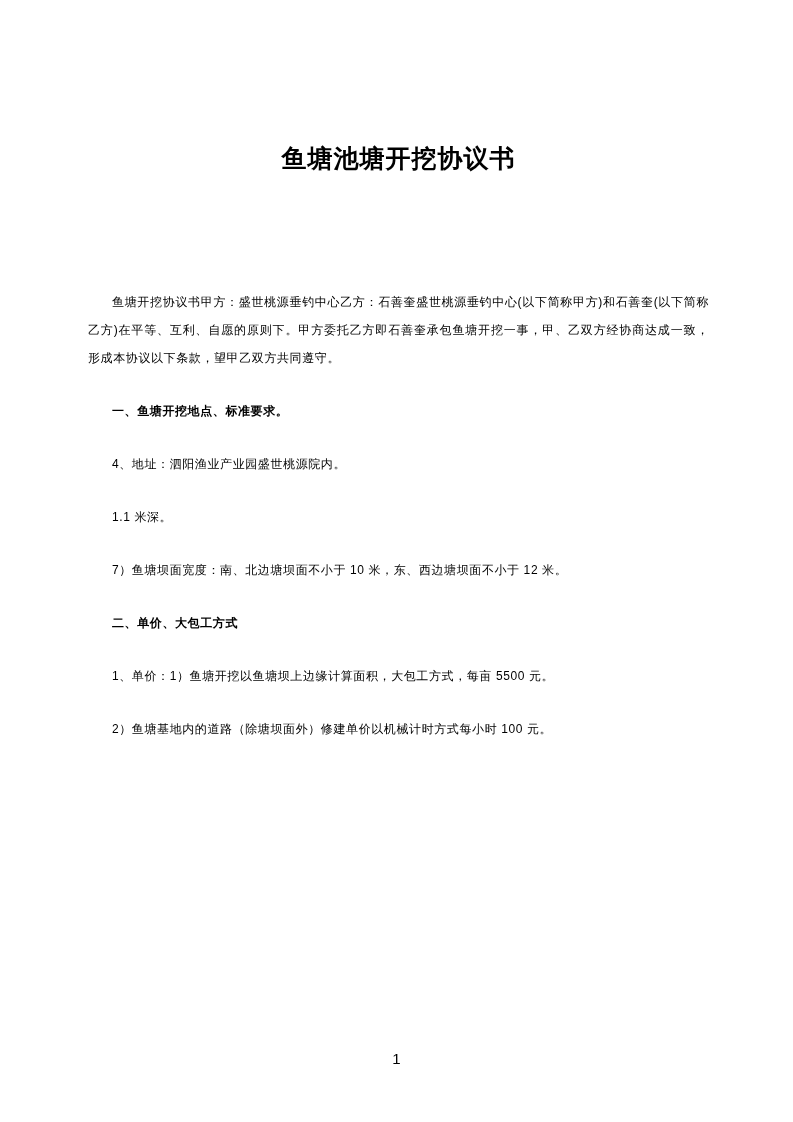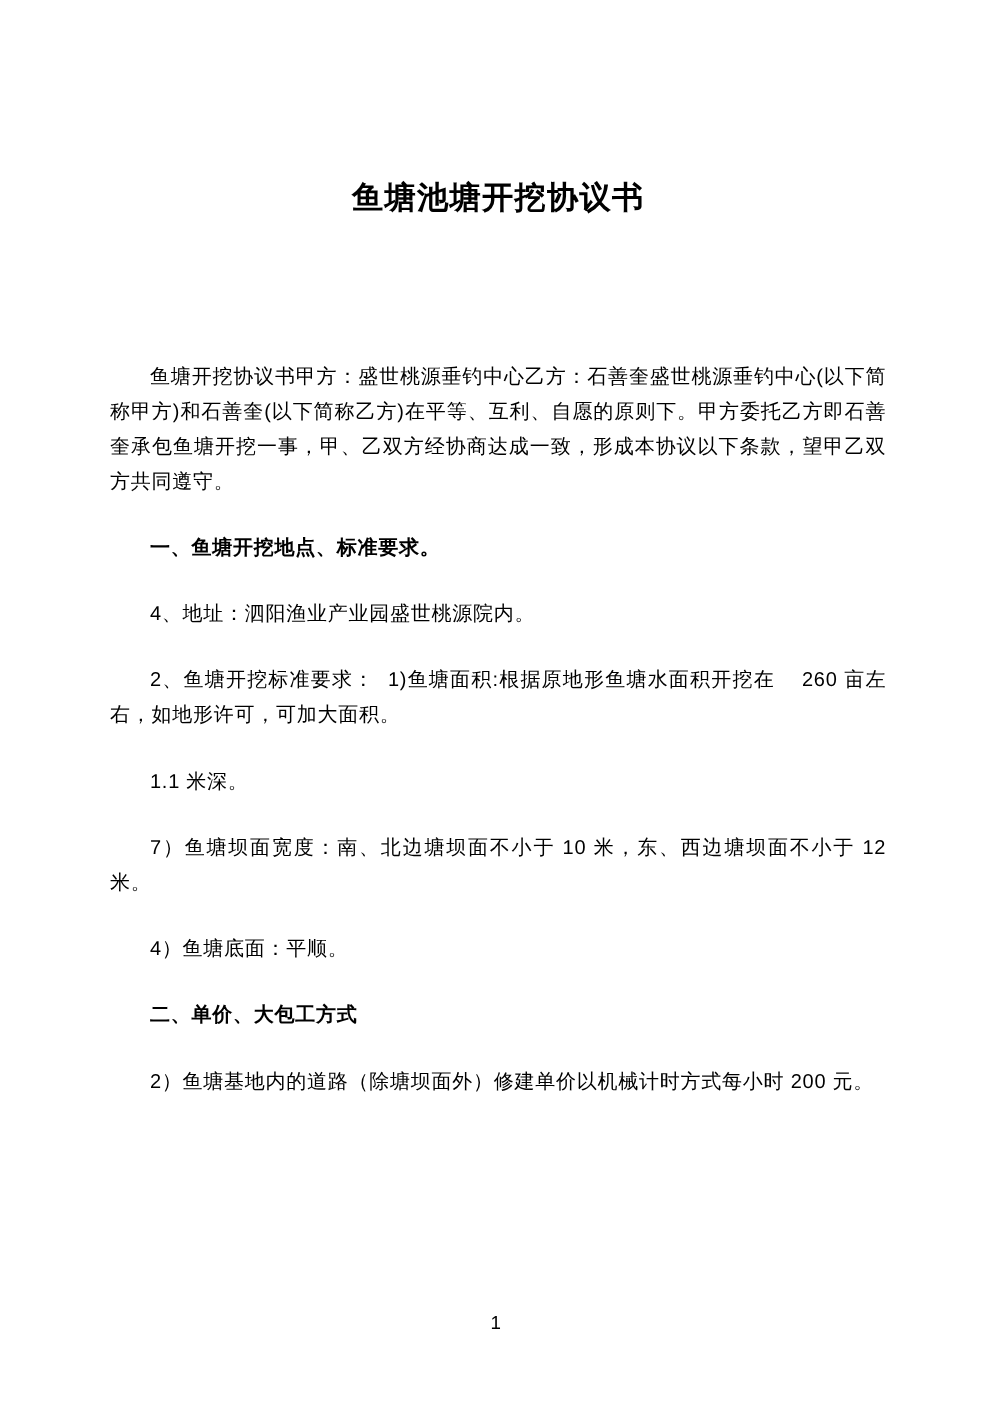--- a/index.html
+++ b/index.html
@@ -17,21 +17,21 @@
     padding: 142px 84px 0 88px;
   }
   .doc-title {
     font-size: 25px;
     line-height: 32px;
     font-weight: bold;
     text-align: center;
     letter-spacing: 1px;
   }
   .para {
-    font-size: 16px;
+    font-size: 12px;
     line-height: 28px;
     letter-spacing: 0.6px;
     text-indent: 2em;
     margin-bottom: 25px;
     white-space: pre-wrap;
     text-align: justify;
   }
   .para.heading { font-weight: bold; font-family: Liberation Serif, serif; }
   .para.intro { margin-top: 114px; }
   .page-num {
@@ -51,30 +51,29 @@
   <div class="content">
 
     <h1 class="doc-title"><span>鱼塘池塘开挖协议书</span></h1>
 
     <p class="para intro">鱼塘开挖协议书甲方：盛世桃源垂钓中心乙方：石善奎盛世桃源垂钓中心(以下简称甲方)和石善奎(以下简称乙方)在平等、互利、自愿的原则下。甲方委托乙方即石善奎承包鱼塘开挖一事，甲、乙双方经协商达成一致，形成本协议以下条款，望甲乙双方共同遵守。</p>
 
     <p class="para heading">一、鱼塘开挖地点、标准要求。</p>
 
     <p class="para">4、地址：泗阳渔业产业园盛世桃源院内。</p>
 
-    <p class="para">2、鱼塘开挖标准要求：  1)鱼塘面积:根据原地形鱼塘水面积开挖在    260 亩左右，如地形许可，可加大面积。</p>
 
 
     <p class="para">1.1 米深。</p>
 
     <p class="para">7）鱼塘坝面宽度：南、北边塘坝面不小于 10 米，东、西边塘坝面不小于 12 米。</p>
 
-    <p class="para">4）鱼塘底面：平顺。</p>
 
     <p class="para heading">二、单价、大包工方式</p>
 
+    <p class="para">1、单价：1）鱼塘开挖以鱼塘坝上边缘计算面积，大包工方式，每亩 5500 元。</p>
 
-    <p class="para">2）鱼塘基地内的道路（除塘坝面外）修建单价以机械计时方式每小时 200 元。</p>
+    <p class="para">2）鱼塘基地内的道路（除塘坝面外）修建单价以机械计时方式每小时 100 元。</p>
 
   </div>
 
   <div class="page-num">1</div>
 </div>
 
 </body></html>

